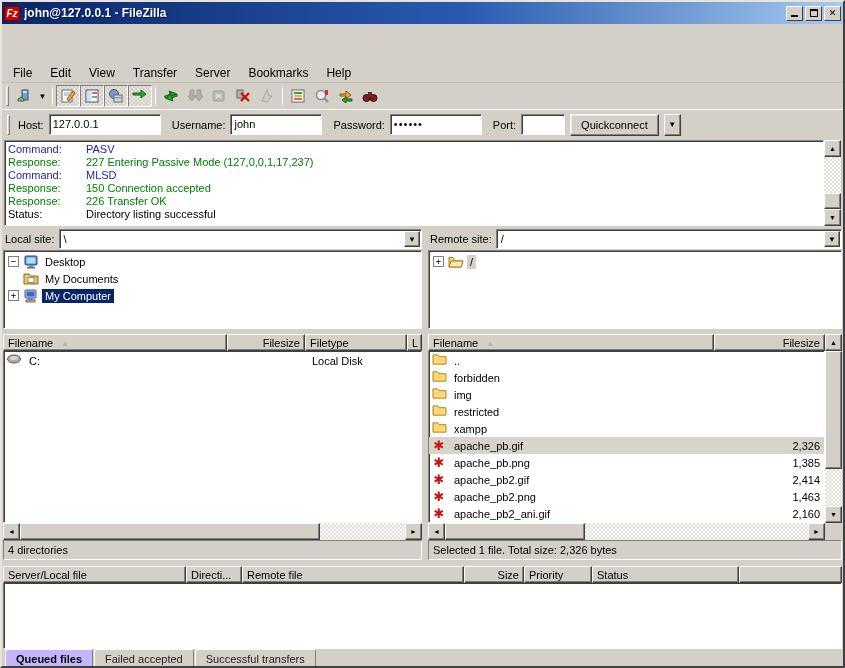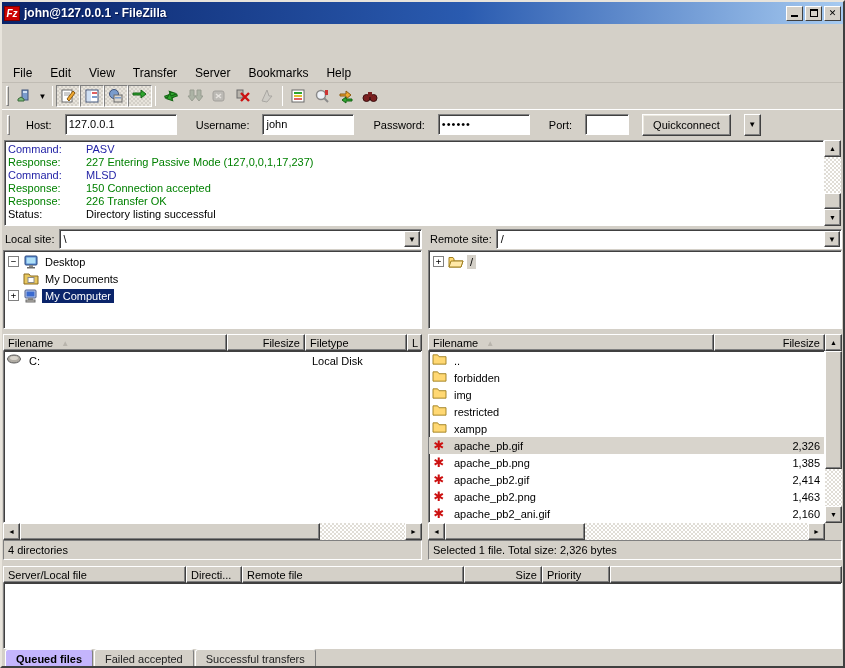--- a/index.html
+++ b/index.html
@@ -39,21 +39,21 @@
   .tb-sep { width:1px; height:20px; background:#808080; border-right:1px solid #fff; margin:0 3px; }
   .tb-btn { width:24px; height:22px; display:flex; align-items:center; justify-content:center;
     border:1px solid transparent; }
   .tb-btn.pressed { border-color:#808080 #fff #fff #808080; background:
      repeating-conic-gradient(#e8e4dc 0 25%, #d4d0c8 0 50%) 0 0/4px 4px; }
   .tb-btn.disabled { opacity:.4; filter:grayscale(.8); }
   .tb-drop { width:13px; height:22px; display:flex; align-items:center; justify-content:center; font-size:8px; }
   .glyph16 { width:16px; height:16px; display:block; }
 
   
-  .quickbar { height:30px; flex:0 0 30px; display:flex; align-items:center; gap:13px; padding-left:4px;
+  .quickbar { height:30px; flex:0 0 30px; display:flex; align-items:center; gap:5px; padding-left:4px;
     border-top:1px solid #fff; }
   .qc-label { margin-left:6px; }
   .field { background:#fff; height:21px; padding:3px 3px 0 3px; font-size:11px;
     border:1px solid; border-color:#808080 #fff #fff #808080;
     box-shadow:inset 1px 1px 0 #404040; font-family:"Liberation Sans",sans-serif; }
   .f-host { width:112px; } .f-user { width:92px; } .f-pass { width:92px; letter-spacing:1px; } .f-port { width:44px; }
   .qc-btn { height:22px; padding:0 10px; background:#d4d0c8;
     border:1px solid; border-color:#fff #404040 #404040 #fff;
     box-shadow:inset -1px -1px 0 #808080, inset 1px 1px 0 #ece9e0; font-size:11px;
     font-family:"Liberation Sans",sans-serif; }
@@ -538,25 +538,28 @@
   <div class="queueheader">
     <div class="hcell" style="width:183px">
         <span>Server/Local file</span>
       </div>
     <div class="hcell" style="width:56px">
         <span>Directi...</span>
       </div>
     <div class="hcell" style="width:222px">
         <span>Remote file</span>
       </div>
-    <div class="hcell right" style="width:78px">
+    <div class="hcell right" style="width:60px">
         <span>Size</span>
       </div>
     <div class="hcell" style="width:68px">
         <span>Priority</span>
+      </div>
+    <div class="hcell" style="width:147px">
+        <span>Status</span>
       </div>
     <div class="hcell" style="flex:1"></div>
   </div>
   <div class="queuebody"></div>
   <div class="tabs">
     <div class="tab active">Queued files</div>
     <div class="tab">Failed accepted</div>
     <div class="tab">Successful transfers</div>
   </div>
 

